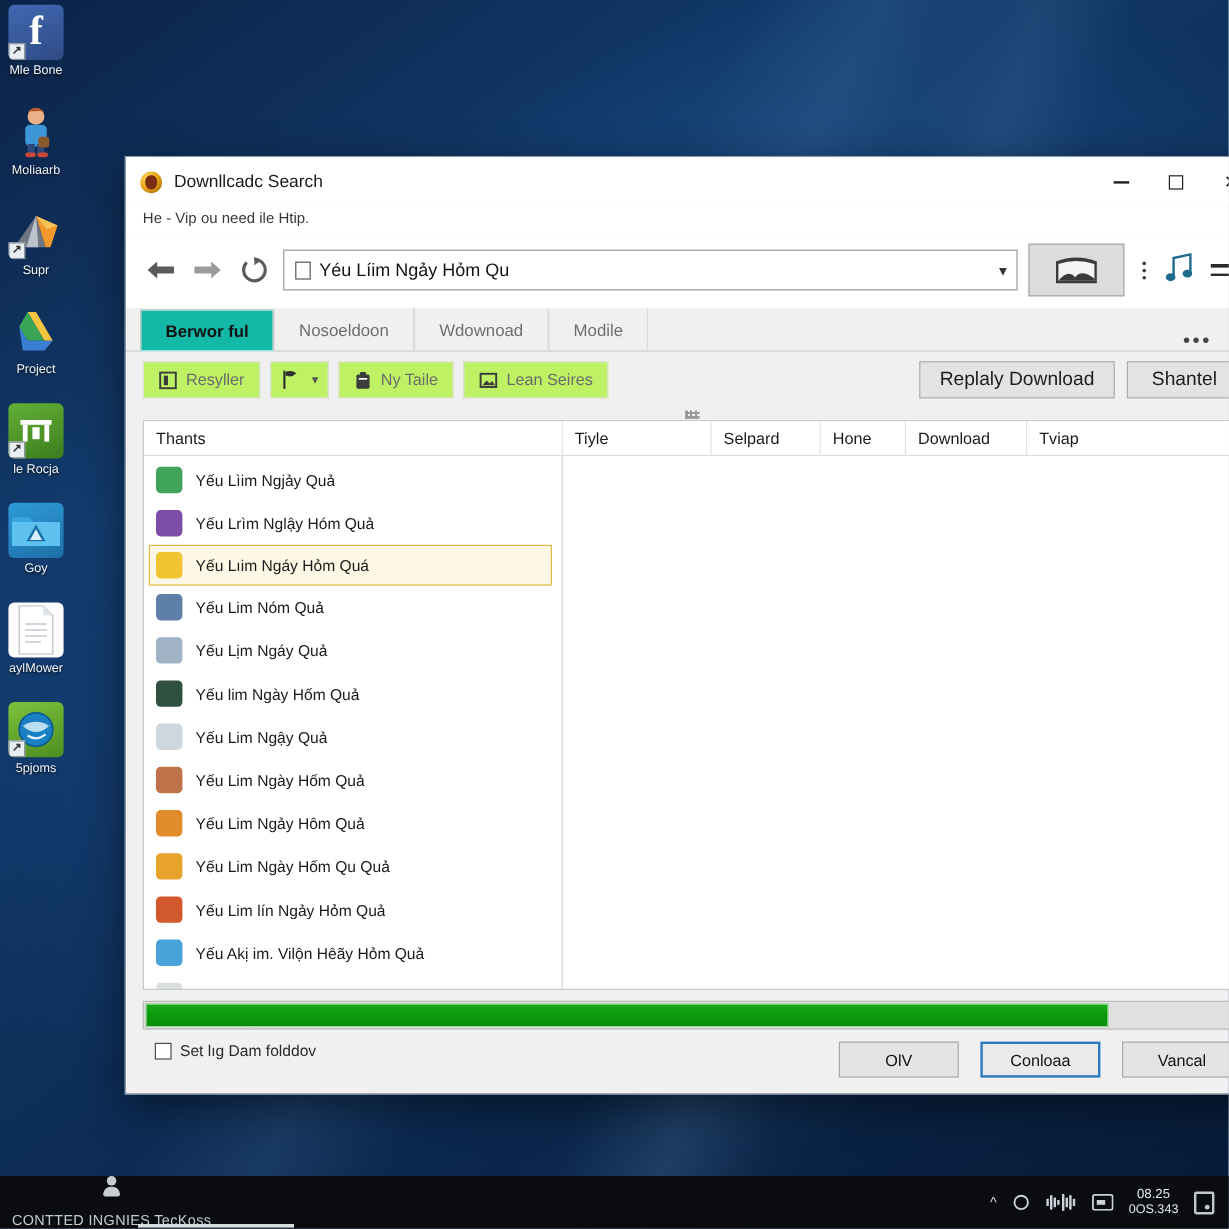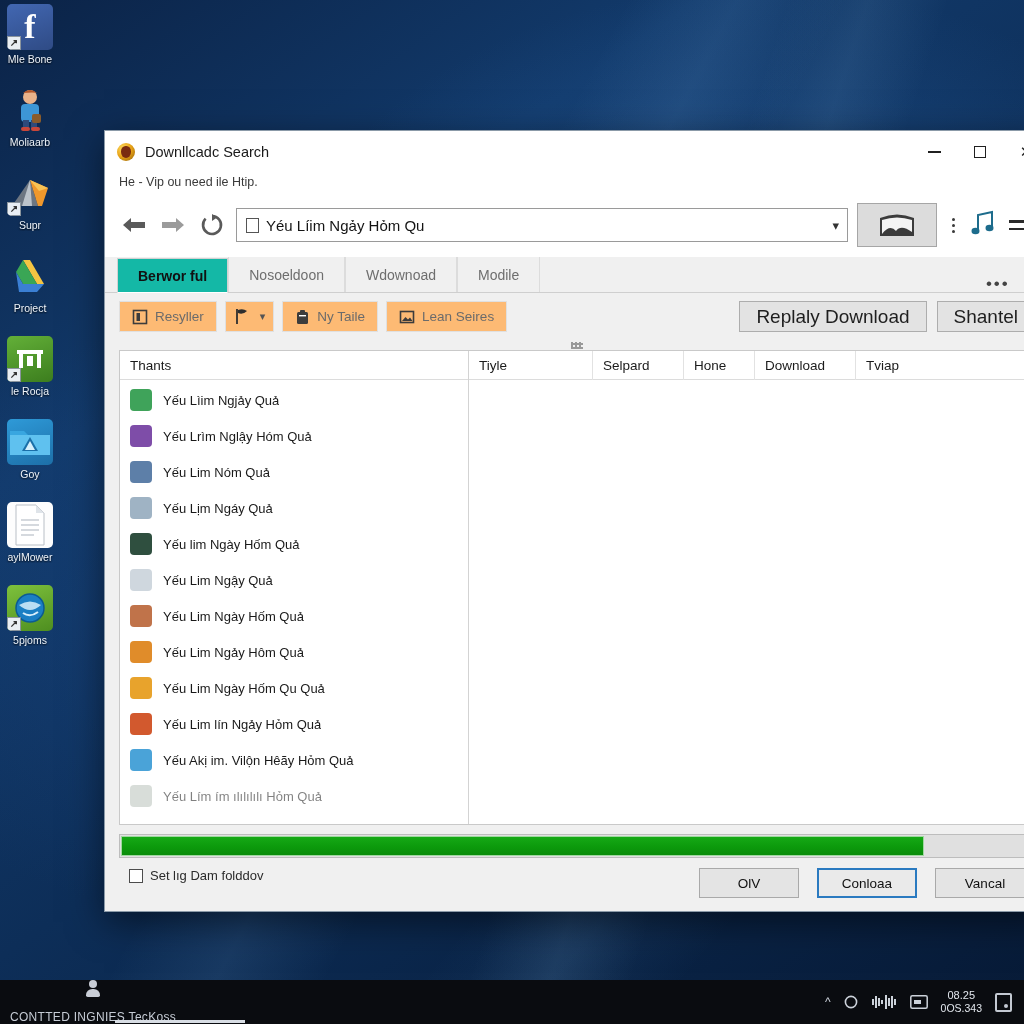--- a/index.html
+++ b/index.html
@@ -234,33 +234,33 @@
   
   #toolbar-row {
     display: flex; align-items: center;
     background: #f0f0f0;
     padding: 8px 14px 9px 14px;
     gap: 8px;
     flex: 0 0 auto;
   }
   .tool-btn {
     height: 31px;
-    background: #fdba74;
+    background: #bef264;
     border: 1px solid #e0e0e0;
     display: flex; align-items: center; gap: 7px;
     padding: 0 12px;
     font-size: 13.5px; color: #6b6b6b;
   }
   .tool-btn .ti { color:#3c3c3c; display:flex; align-items:center; }
   .tool-split { padding: 0 8px; gap: 9px; }
   #toolbar-right { margin-left: auto; display: flex; gap: 10px; }
   .gray-btn {
     height: 31px; min-width: 96px; padding: 0 16px;
     background: #e3e3e3; border: 1px solid #adadad;
-    font-size: 19px; color: #1e1e1e;
+    font-size: 16px; color: #1e1e1e;
     display: flex; align-items: center; justify-content: center;
   }
 
   
   #splitter-grip {
     position: relative; height: 9px; background: #f0f0f0;
     display: flex; align-items: center; justify-content: center;
     flex: 0 0 auto;
   }
   #splitter-grip .grip {
@@ -618,20 +618,24 @@
           <div class="ch" style="width:100%;">Thants</div>
         </div>
         <div id="file-list">
           <div class="file-row">
               <span class="fi" style="background:#3fa35a"></span>
               <span class="fname">Yếu Lìim Ngjảy Quả</span>
             </div>
           <div class="file-row">
               <span class="fi" style="background:#7e4da8"></span>
               <span class="fname">Yếu Lrìm Nglậy Hóm Quả</span>
+            </div>
+          <div class="file-row selected">
+              <span class="fi" style="background:#f0c330"></span>
+              <span class="fname">Yếu Lıim Ngáy Hỏm Quá</span>
             </div>
           <div class="file-row">
               <span class="fi" style="background:#5d7fa8"></span>
               <span class="fname">Yếu Lim Nóm Quả</span>
             </div>
           <div class="file-row">
               <span class="fi" style="background:#9fb3c4"></span>
               <span class="fname">Yếu Lịm Ngáy Quả</span>
             </div>
           <div class="file-row">

